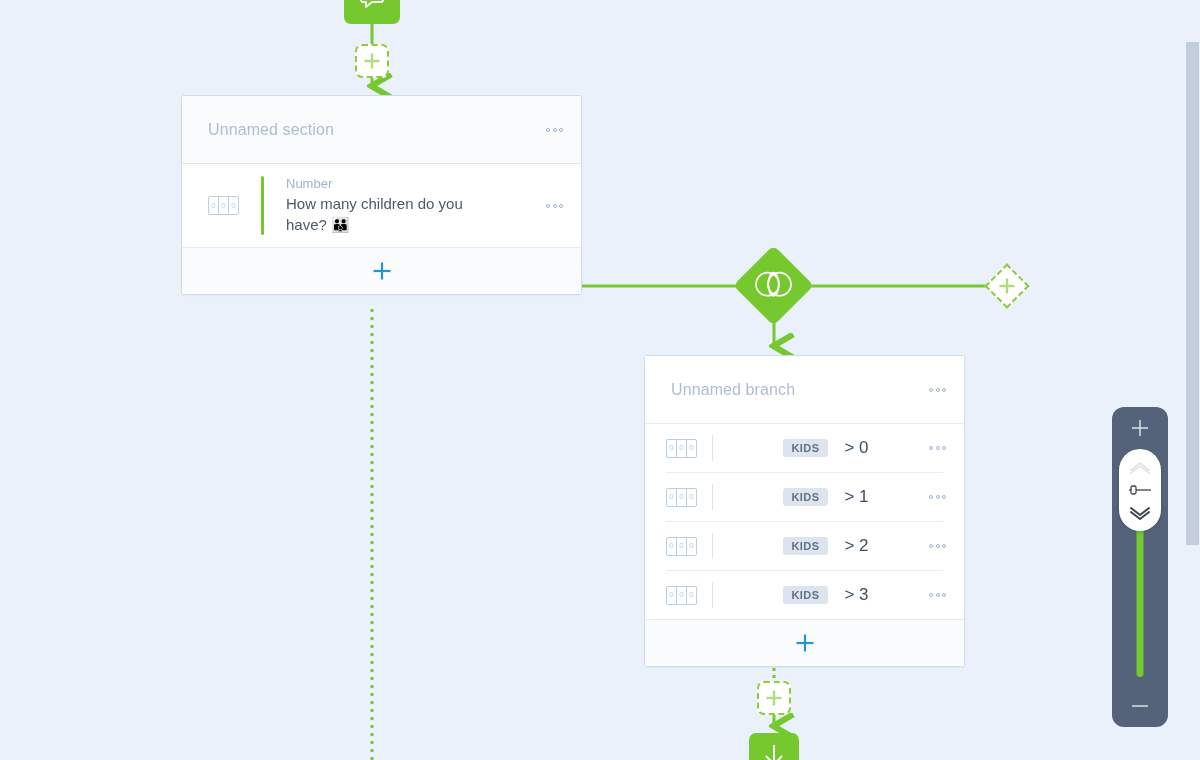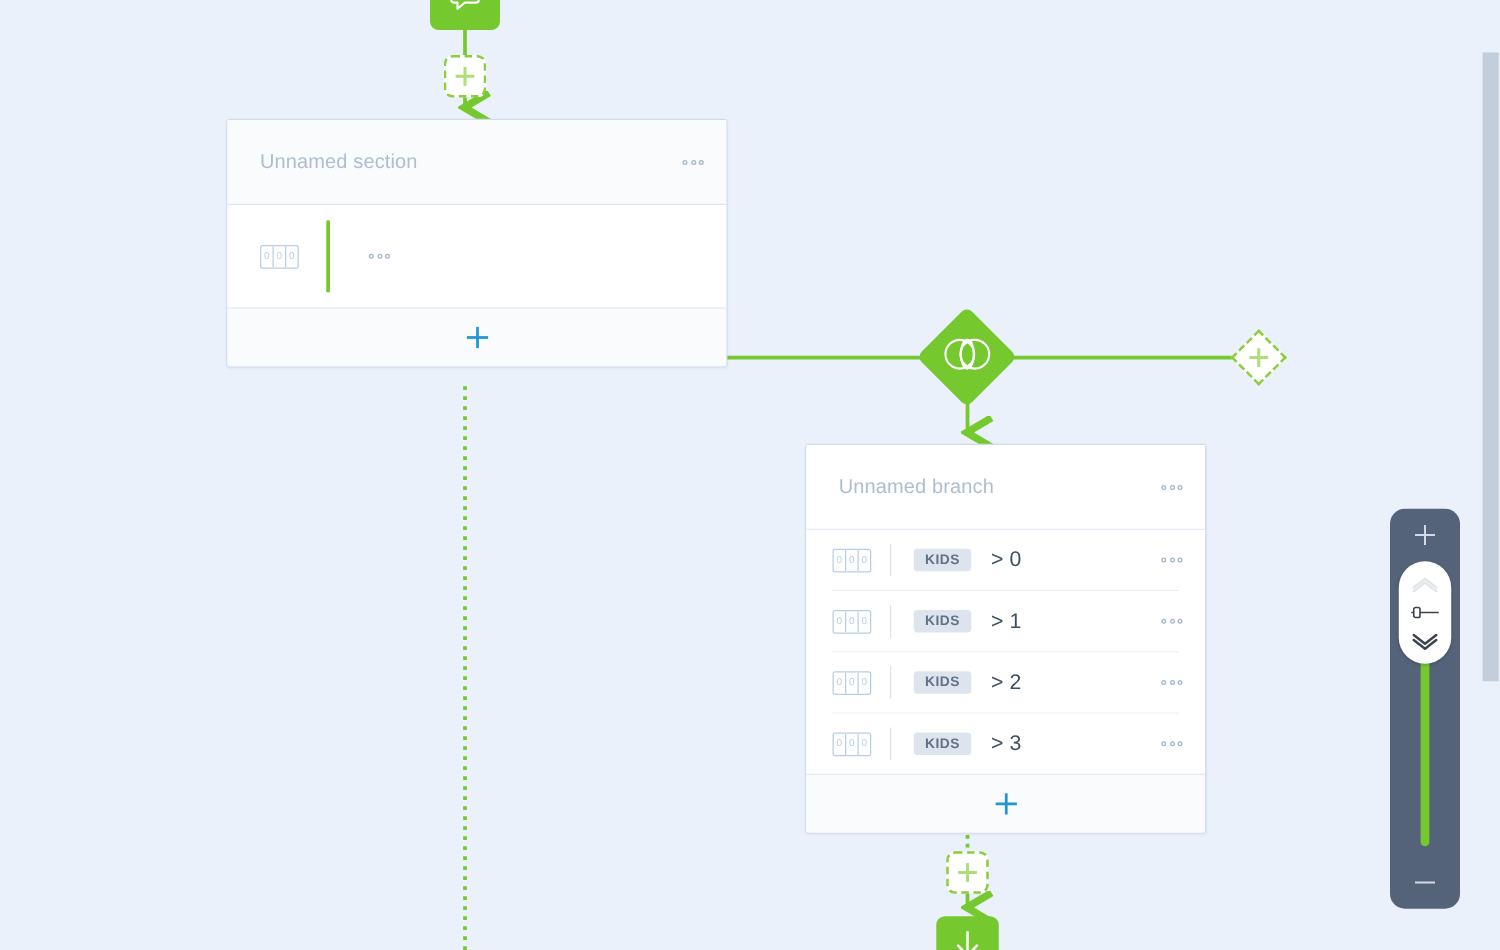--- a/index.html
+++ b/index.html
@@ -155,20 +155,21 @@
     background: #dbe4ef;
     margin: 0 18px 0 15px;
     flex-shrink: 0;
   }
   .b-cond {
     flex: 1;
     display: flex;
     align-items: center;
     gap: 16px;
     min-width: 0;
+    justify-content: center;
   }
   .chip {
     background: #dde4ee;
     color: #5f7287;
     font-size: 11px;
     font-weight: bold;
     letter-spacing: .4px;
     padding: 4px 9px 3px;
     border-radius: 3px;
     line-height: 1;
@@ -366,20 +367,24 @@
         </div>
     </div>
 
     <div class="q-row">
       <div class="numicon">
         <span>0</span>
         <span>0</span>
         <span>0</span>
       </div>
       <div class="q-accent"></div>
+      <div class="q-body">
+        <div class="q-type">Number</div>
+        <div class="q-text">How many children do you have? 👪</div>
+      </div>
       <div class="dots">
           <i></i>
           <i></i>
           <i></i>
         </div>
     </div>
 
     <div class="card-footer">
       <svg class="plus-blue" viewBox="0 0 20 20">
         <line x1="10" y1="1.5" x2="10" y2="18.5" stroke="#2196d3" stroke-width="2.2"></line>

